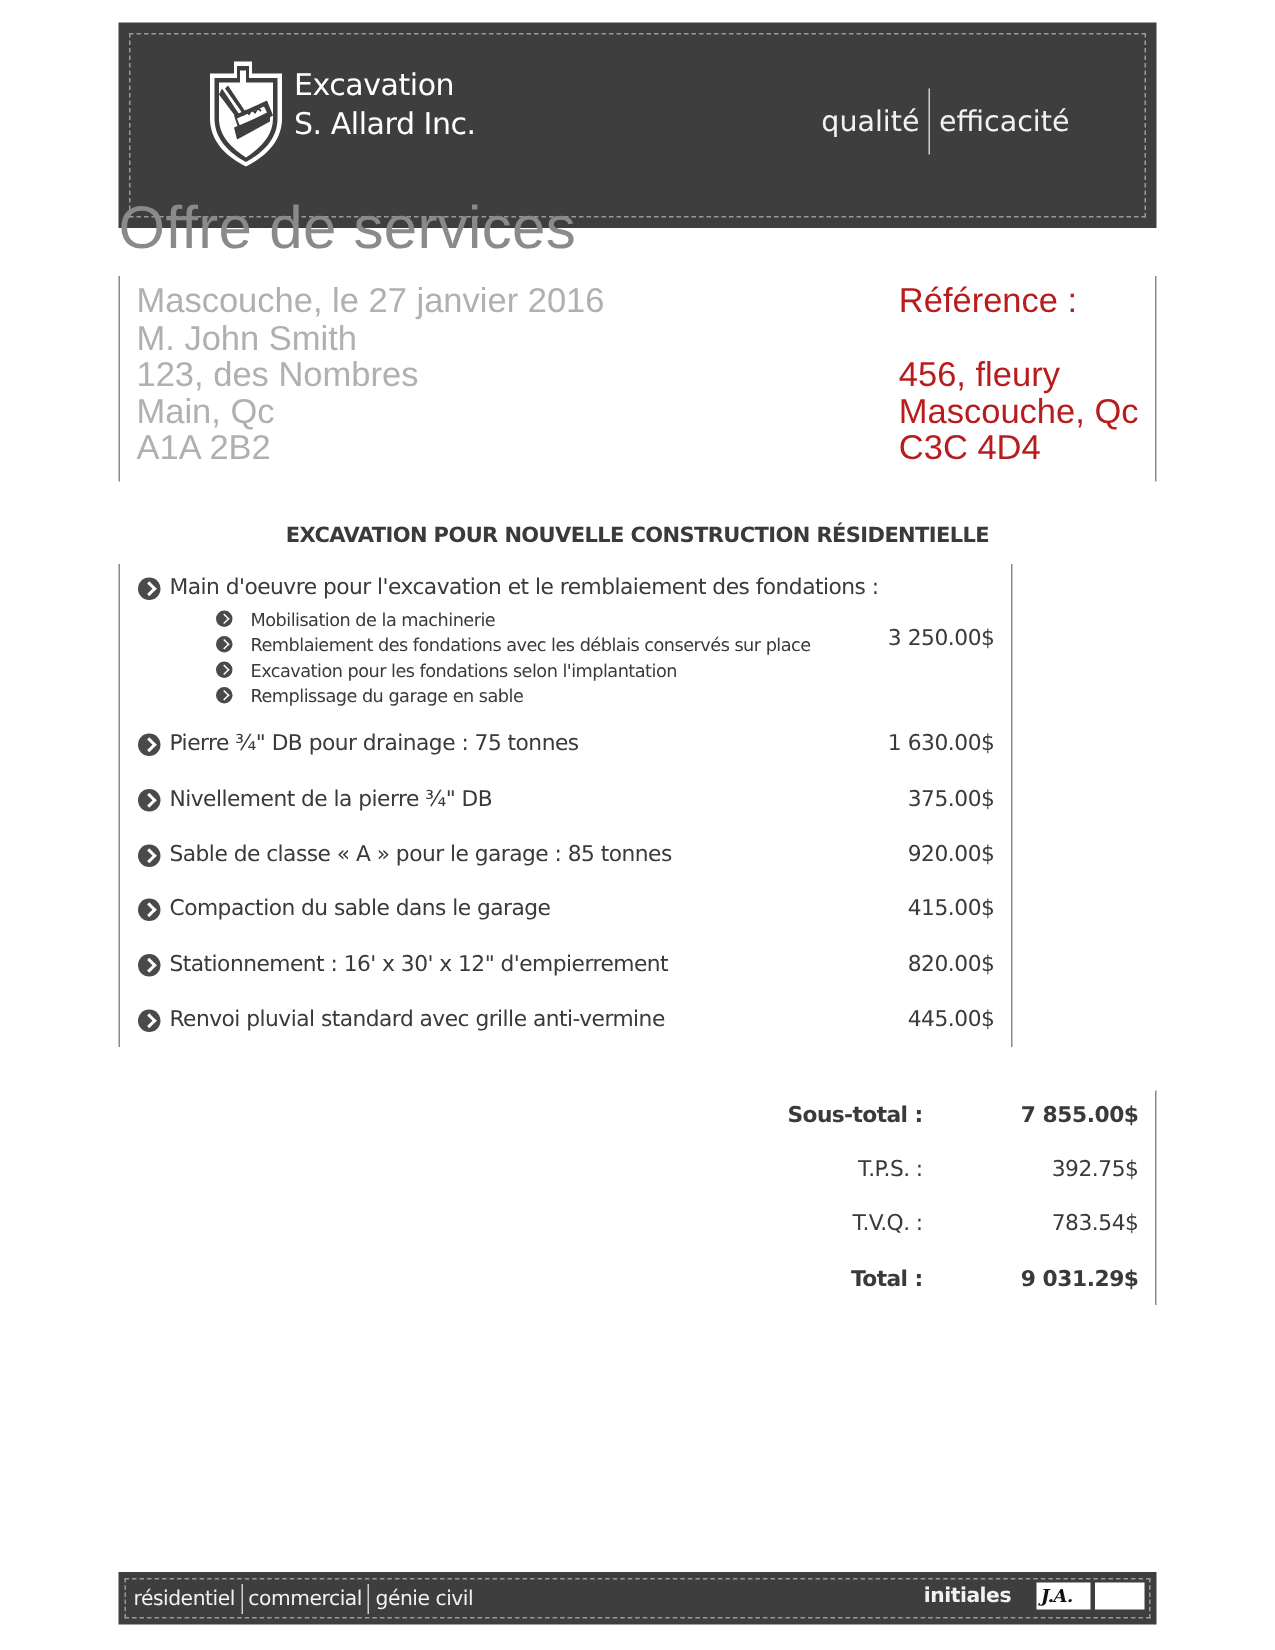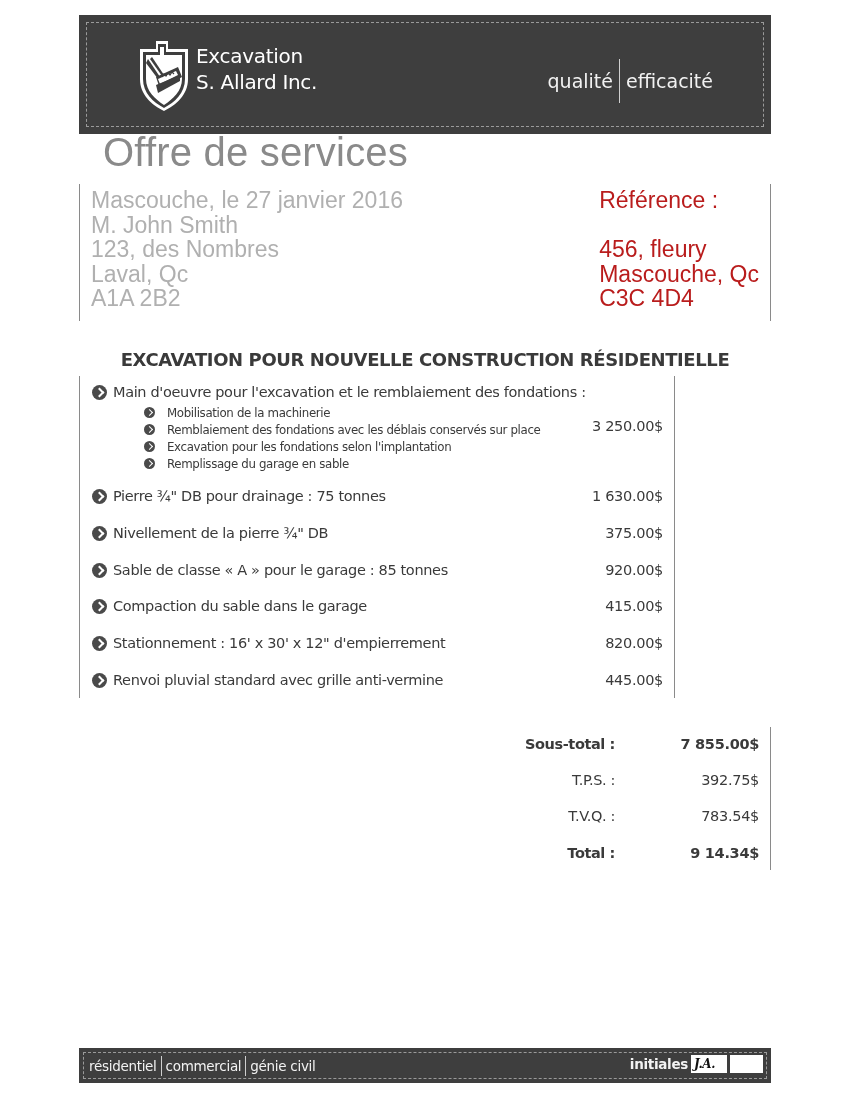--- a/index.html
+++ b/index.html
@@ -1,21 +1,21 @@
 <!DOCTYPE html>
 <html><head>
   <meta charset="utf-8">
   <style>
     * { box-sizing: border-box; margin: 0; padding: 0; }
     html, body { width: 850px; height: 1100px; background: #ffffff; }
     body { position: relative; font-family: "DejaVu Sans", sans-serif; color: #3a3a3a; overflow: hidden; }
 
     
     .header {
-      position: absolute; left: 79px; top: 15px; width: 692px; height: 119px;
+      position: absolute; left: 79px; top: 15px; width: 692px; height: 137px;
       background: #3e3e3e;
     }
     .header-inner {
       position: absolute; left: 7px; top: 7px; right: 7px; bottom: 7px;
       border: 1.5px dashed #9a9a9a;
     }
     .logo {
       position: absolute; left: 55px; top: 24px; width: 60px; height: 74px;
     }
     .company-name {
@@ -27,21 +27,21 @@
       position: absolute; right: 58px; top: 44px; color: #f2f2f2;
       font-family: "DejaVu Sans", sans-serif; font-size: 19px; line-height: 26px;
       display: flex; align-items: center;
     }
     .slogan .sep { display: inline-block; width: 1px; height: 44px; background: #cfcfcf; margin: 0 6px; }
 
     
     .doc-title {
       position: absolute; left: 79px; top: 130px;
       font-family: "Liberation Sans", sans-serif; font-weight: 300;
-      font-size: 40px; color: #777777; letter-spacing: 0.2px; margin-left: 24px;
+      font-size: 40px; color: #777777; letter-spacing: 0.2px;
       -webkit-text-stroke: 0px;
     }
     .doc-title { color: #8a8a8a; font-weight: normal; }
 
     
     .address-block {
       position: absolute; left: 79px; top: 184px; width: 692px; height: 137px;
       border-left: 1.5px solid #8a8a8a; border-right: 1.5px solid #8a8a8a;
     }
     .addr-left {
@@ -52,21 +52,21 @@
     .addr-right {
       position: absolute; right: 11px; top: 4px; text-align: left;
       font-family: "Liberation Sans", sans-serif; font-size: 23px; line-height: 24.5px;
       color: #b91c1c;
     }
     .addr-right .gap { height: 24.5px; }
 
     
     .section-title {
       position: absolute; left: 79px; top: 349px; width: 692px; text-align: center;
-      font-family: "DejaVu Sans", sans-serif; font-weight: bold; font-size: 18px;
+      font-family: "DejaVu Sans", sans-serif; font-weight: bold; font-size: 14px;
       color: #3a3a3a; letter-spacing: -0.4px;
     }
 
     
     .items {
       position: absolute; left: 79px; top: 376px; width: 596px; height: 322px;
       border-left: 1.5px solid #8a8a8a; border-right: 1.5px solid #8a8a8a;
     }
     .item {
       position: absolute; left: 12px; right: 11px;
@@ -120,21 +120,21 @@
       font-family: "DejaVu Sans", sans-serif; font-size: 13.5px; letter-spacing: -0.3px;
       display: flex; align-items: center;
     }
     .footer-left .sep { display: inline-block; width: 1px; height: 20px; background: #cfcfcf; margin: 0 4px; }
     .footer-right {
       position: absolute; right: 8px; top: 7px; color: #f2f2f2;
       font-family: "DejaVu Sans", sans-serif; font-size: 13.5px; letter-spacing: -0.3px;
       display: flex; align-items: center; font-weight: bold;
     }
     .init-box {
-      display: inline-block; height: 18px; background: #ffffff; margin-left: 3px;
+      display: inline-block; height: 18px; background: #ffffff; margin-left: 17px;
       color: #111; font-family: "DejaVu Serif", serif; font-style: italic; font-size: 12px;
       line-height: 18px; padding: 0 3px;
     }
     .init-box.filled { width: 36px; }
     .init-box.empty { width: 33px; margin-left: 3px; }
   </style>
 </head>
 <body>
 
 <div class="header">
@@ -161,21 +161,21 @@
   </div>
 </div>
 
 <div class="doc-title">Offre de services</div>
 
 <div class="address-block">
   <div class="addr-left">
     <div>Mascouche, le 27 janvier 2016</div>
     <div>M. John Smith</div>
     <div>123, des Nombres</div>
-    <div>Laval, Qc</div>
+    <div>Main, Qc</div>
     <div>A1A 2B2</div>
   </div>
   <div class="addr-right">
     <div>Référence :</div>
     <div class="gap"></div>
     <div>456, fleury</div>
     <div>Mascouche, Qc</div>
     <div>C3C 4D4</div>
   </div>
 </div>
@@ -247,21 +247,21 @@
   <div class="total-row" style="top:45px;">
     <span class="t-label">T.P.S. :</span>
     <span class="t-value">392.75$</span>
   </div>
   <div class="total-row" style="top:81px;">
     <span class="t-label">T.V.Q. :</span>
     <span class="t-value">783.54$</span>
   </div>
   <div class="total-row bold" style="top:118px;">
     <span class="t-label">Total :</span>
-    <span class="t-value">9 14.34$</span>
+    <span class="t-value">9 031.29$</span>
   </div>
 </div>
 
 <div class="footer">
   <div class="footer-inner"></div>
   <div class="footer-left">
     <span>résidentiel</span>
     <span class="sep"></span>
     <span>commercial</span>
     <span class="sep"></span>

